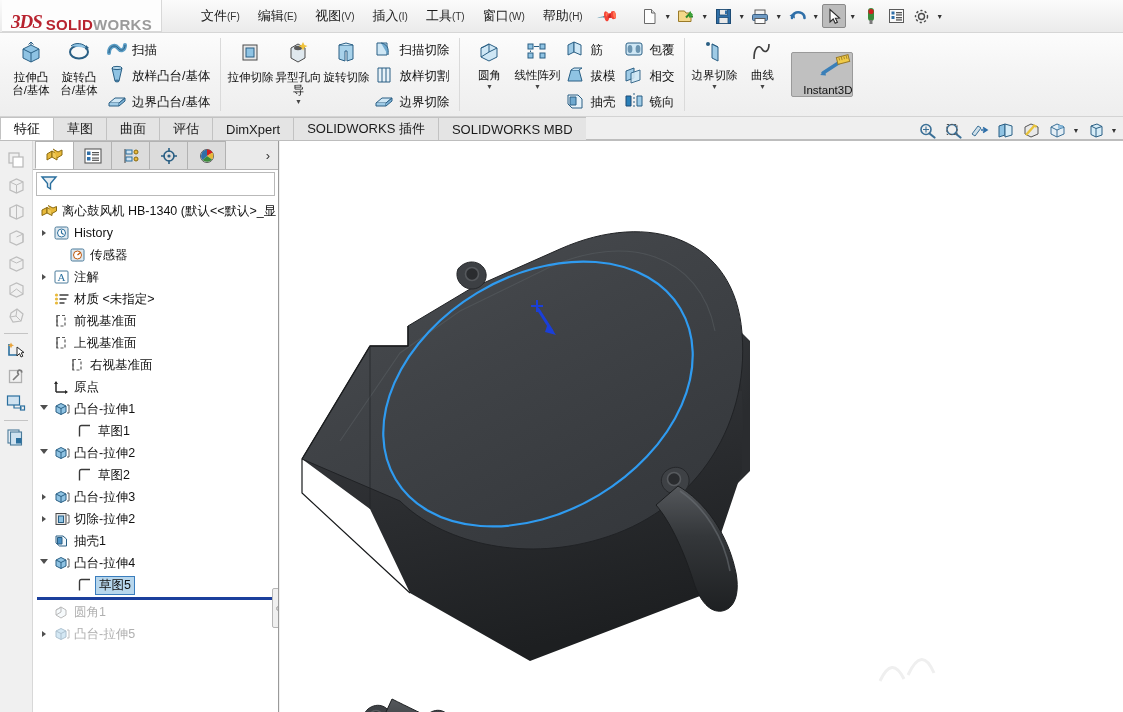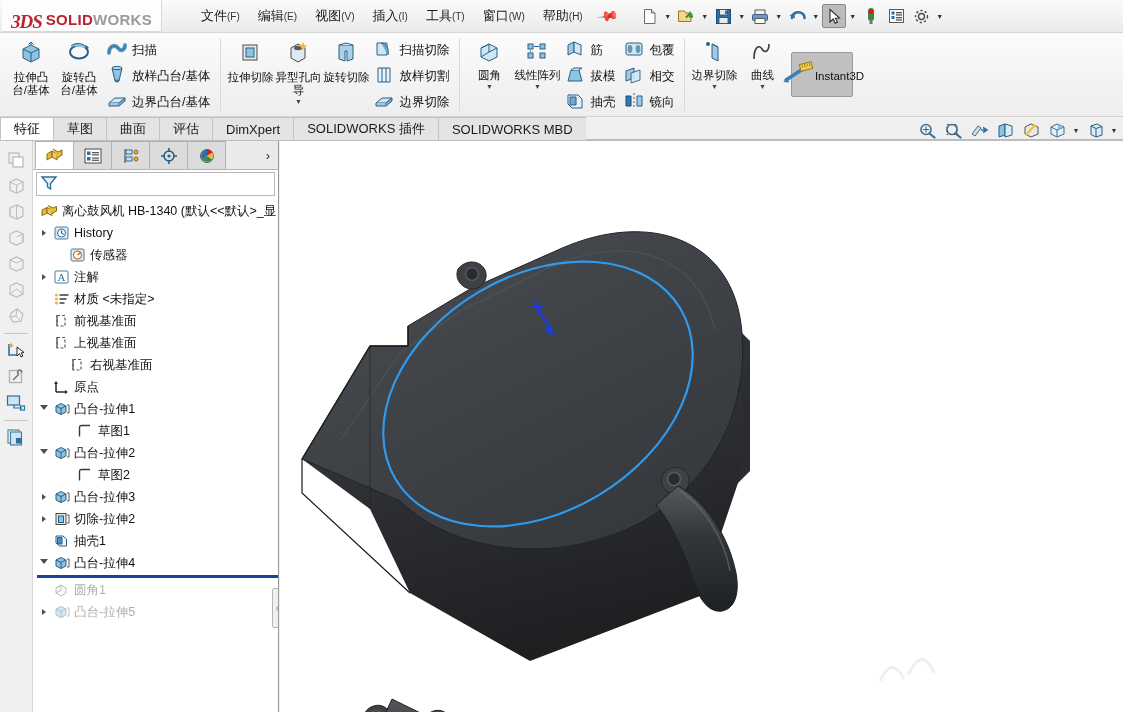--- a/index.html
+++ b/index.html
@@ -20,21 +20,21 @@
     background: linear-gradient(to bottom,#fbfbfb 0%, #f2f2f2 55%, #ebebeb 100%);
     border-bottom:1px solid #d6d6d6;
     display:flex; align-items:center;
   }
   .logo-box {
     width:160px; height:32px; margin-left:2px;
     background:#fdfdfd;
     border:1px solid #d8d8d8; border-top:none; border-left:none;
     display:flex; align-items:center; justify-content:center;
   }
-  .logo-text { display:flex; align-items:flex-start; gap:4px;margin-top:12px; }
+  .logo-text { display:flex; align-items:flex-end; gap:4px;margin-top:12px; }
   .logo-3ds { font-family:"Liberation Serif",serif; font-style:italic; font-weight:bold;
     font-size:19px; color:#b8232f; letter-spacing:-1px; }
   .logo-sw { font-size:15px; font-weight:bold; color:#b8232f; letter-spacing:0.3px; }
   .logo-sw i { font-style:normal; color:#9b9b9b; font-weight:bold; }
 
   .menus { display:flex; align-items:center; margin-left:30px; gap:0px; }
   .menu-item {
     padding:4px 9px; font-size:13px; color:#1a1a1a; cursor:default; white-space:nowrap;
   }
   .menu-item .mn { font-size:10px; color:#333; }
@@ -69,21 +69,21 @@
   .small-btn {
     display:flex; align-items:center; gap:4px; padding:1px 4px 1px 2px; height:26px;
     border:1px solid transparent; border-radius:2px; cursor:default;
   }
   .small-btn .lbl { font-size:12.5px; color:#111; white-space:nowrap; }
 
   .ico { display:inline-block; flex:none; }
 
   .instant3d {
     width:62px; background:#c0c0c0; border:1px solid #9a9a9a;
-    display:flex; flex-direction:row; align-items:center; justify-content:center;
+    display:flex; flex-direction:column; align-items:flex-end; justify-content:center;
     margin:19px 2px; border-radius:2px;
   }
   .instant3d .lbl { font-size:11.5px; color:#111; margin-top:3px; }
 
   
   .tabstrip {
     position:absolute; left:0; top:117px; width:1123px; height:24px;
     background:#eab308; border-bottom:1px solid #bdbdbd;
     display:flex; align-items:flex-end;
   }
@@ -908,20 +908,29 @@
               <span class="arrow open"></span>
             </span>
             <span class="tico">
               <svg width="17" height="16" viewBox="0 0 17 16">
                 <path d="M3 5 L8 2.5 L13 5 L13 11 L8 13.5 L3 11 Z" fill="#8fc3e3" stroke="#2a5f84"></path>
                 <path d="M3 5 L8 7.5 L13 5 M8 7.5 L8 13.5" fill="none" stroke="#2a5f84"></path>
                 <path d="M14 4 L16 4 L16 12 L14 12" fill="none" stroke="#5a5a5a"></path>
               </svg>
             </span>
             <span class="tlabel">凸台-拉伸4</span>
+          </div>
+          <div class="trow sel" style="padding-left: 28px;">
+            <span class="arrow-cell"></span>
+            <span class="tico">
+              <svg width="17" height="16" viewBox="0 0 17 16">
+                <path d="M13 2.5 L4.5 2.5 C3 2.5 2.5 3.4 2.5 5 L2.5 13.5" fill="none" stroke="#3a3a3a" stroke-width="1.4"></path>
+              </svg>
+            </span>
+            <span class="tlabel">草图5</span>
           </div>
           <div class="rollback" style="position: relative; margin: 1px 2px;"></div>
           <div class="trow dim" style="padding-left: 4px;">
             <span class="arrow-cell"></span>
             <span class="tico">
               <svg width="17" height="16" viewBox="0 0 17 16">
                 <path d="M3 6 L8 3 L13 6 L13 11 L8 14 L3 11 Z" fill="#e8f2f8" stroke="#4a4a4a"></path>
                 <path d="M3 6 C5.5 5 7 3.8 8 3" fill="#b6d8ec" stroke="#4a4a4a"></path>
                 <path d="M8 3 L8 8 L3 11" fill="none" stroke="#4a4a4a"></path>
               </svg>

